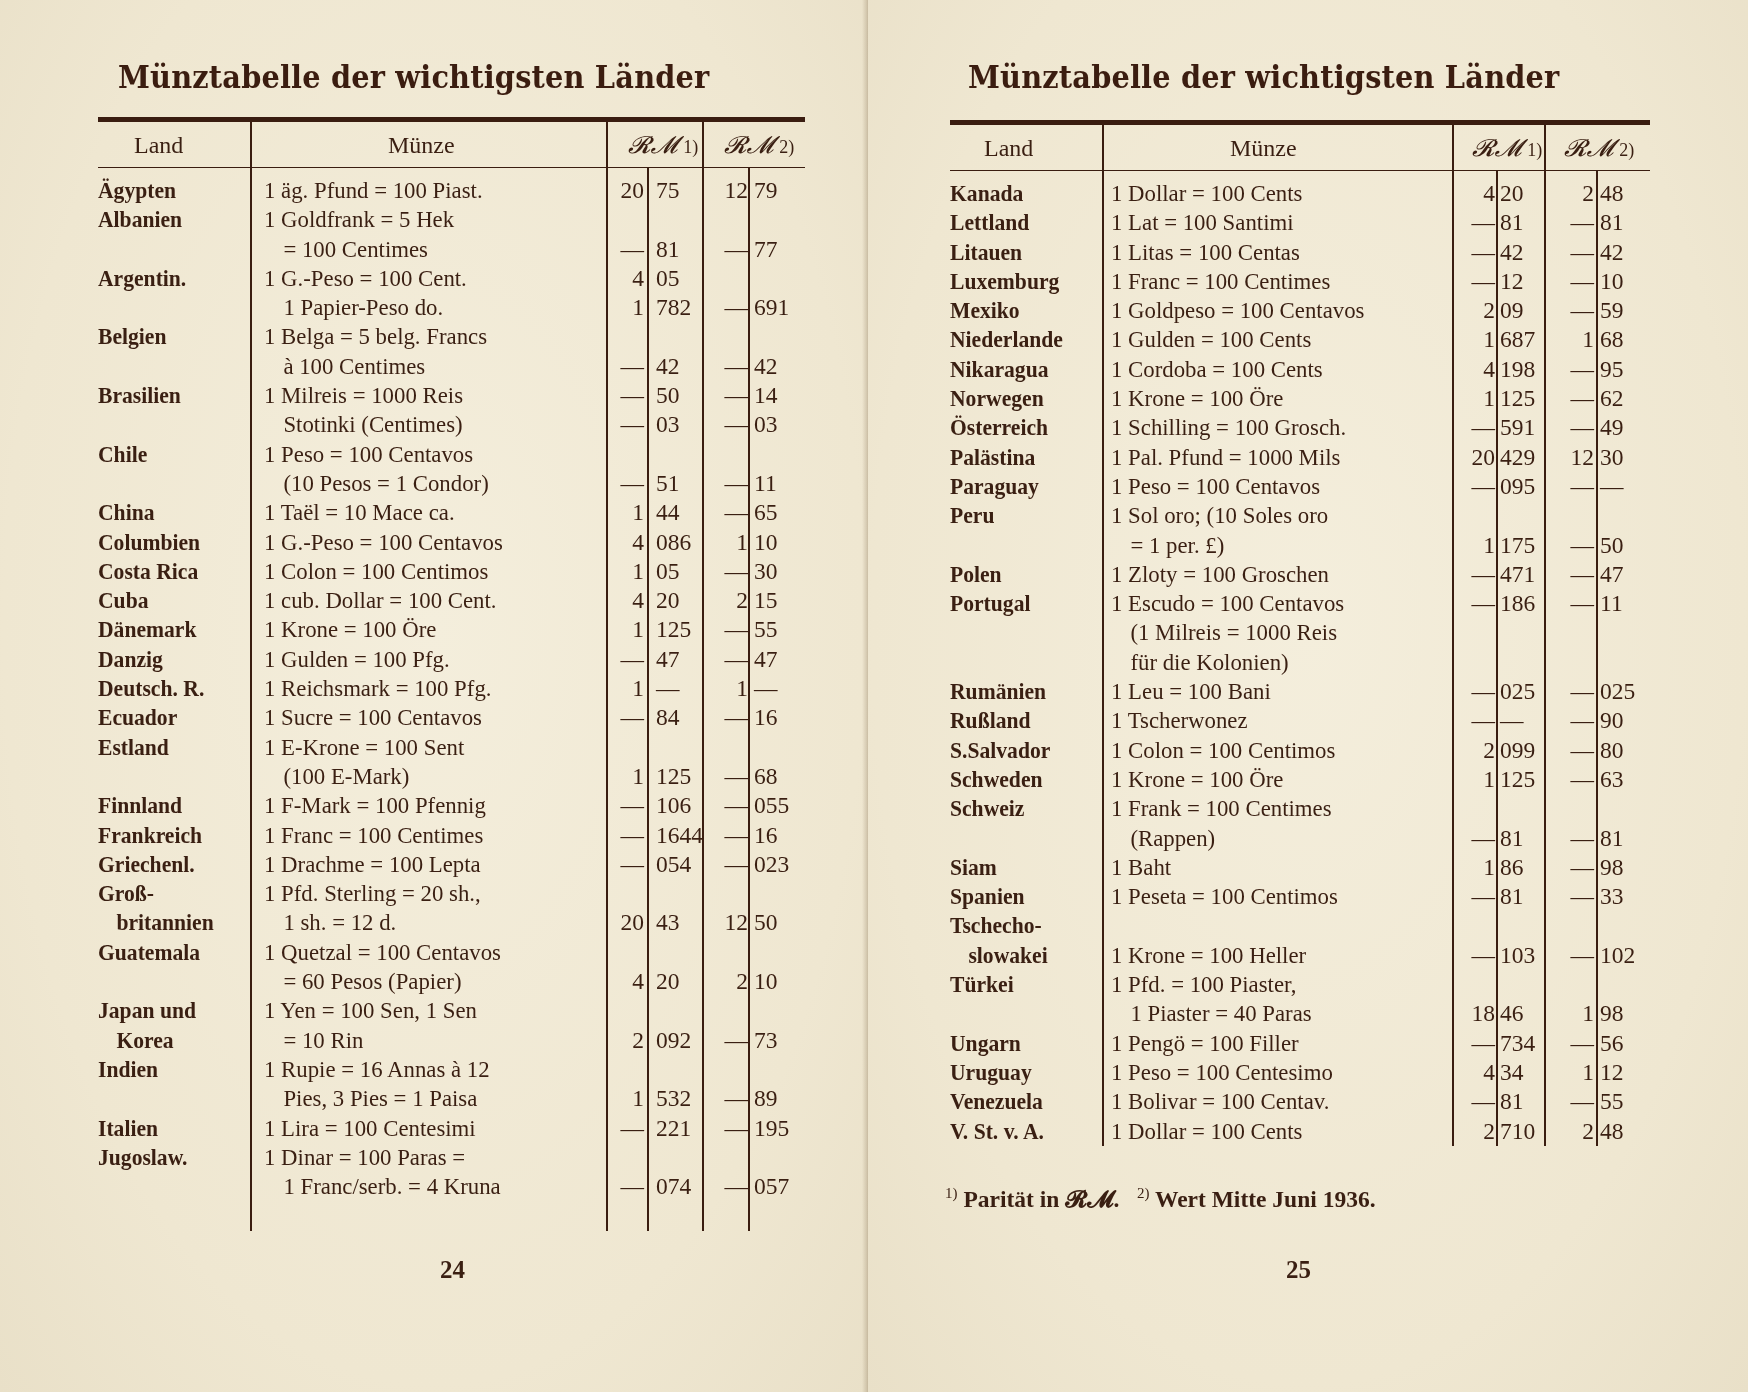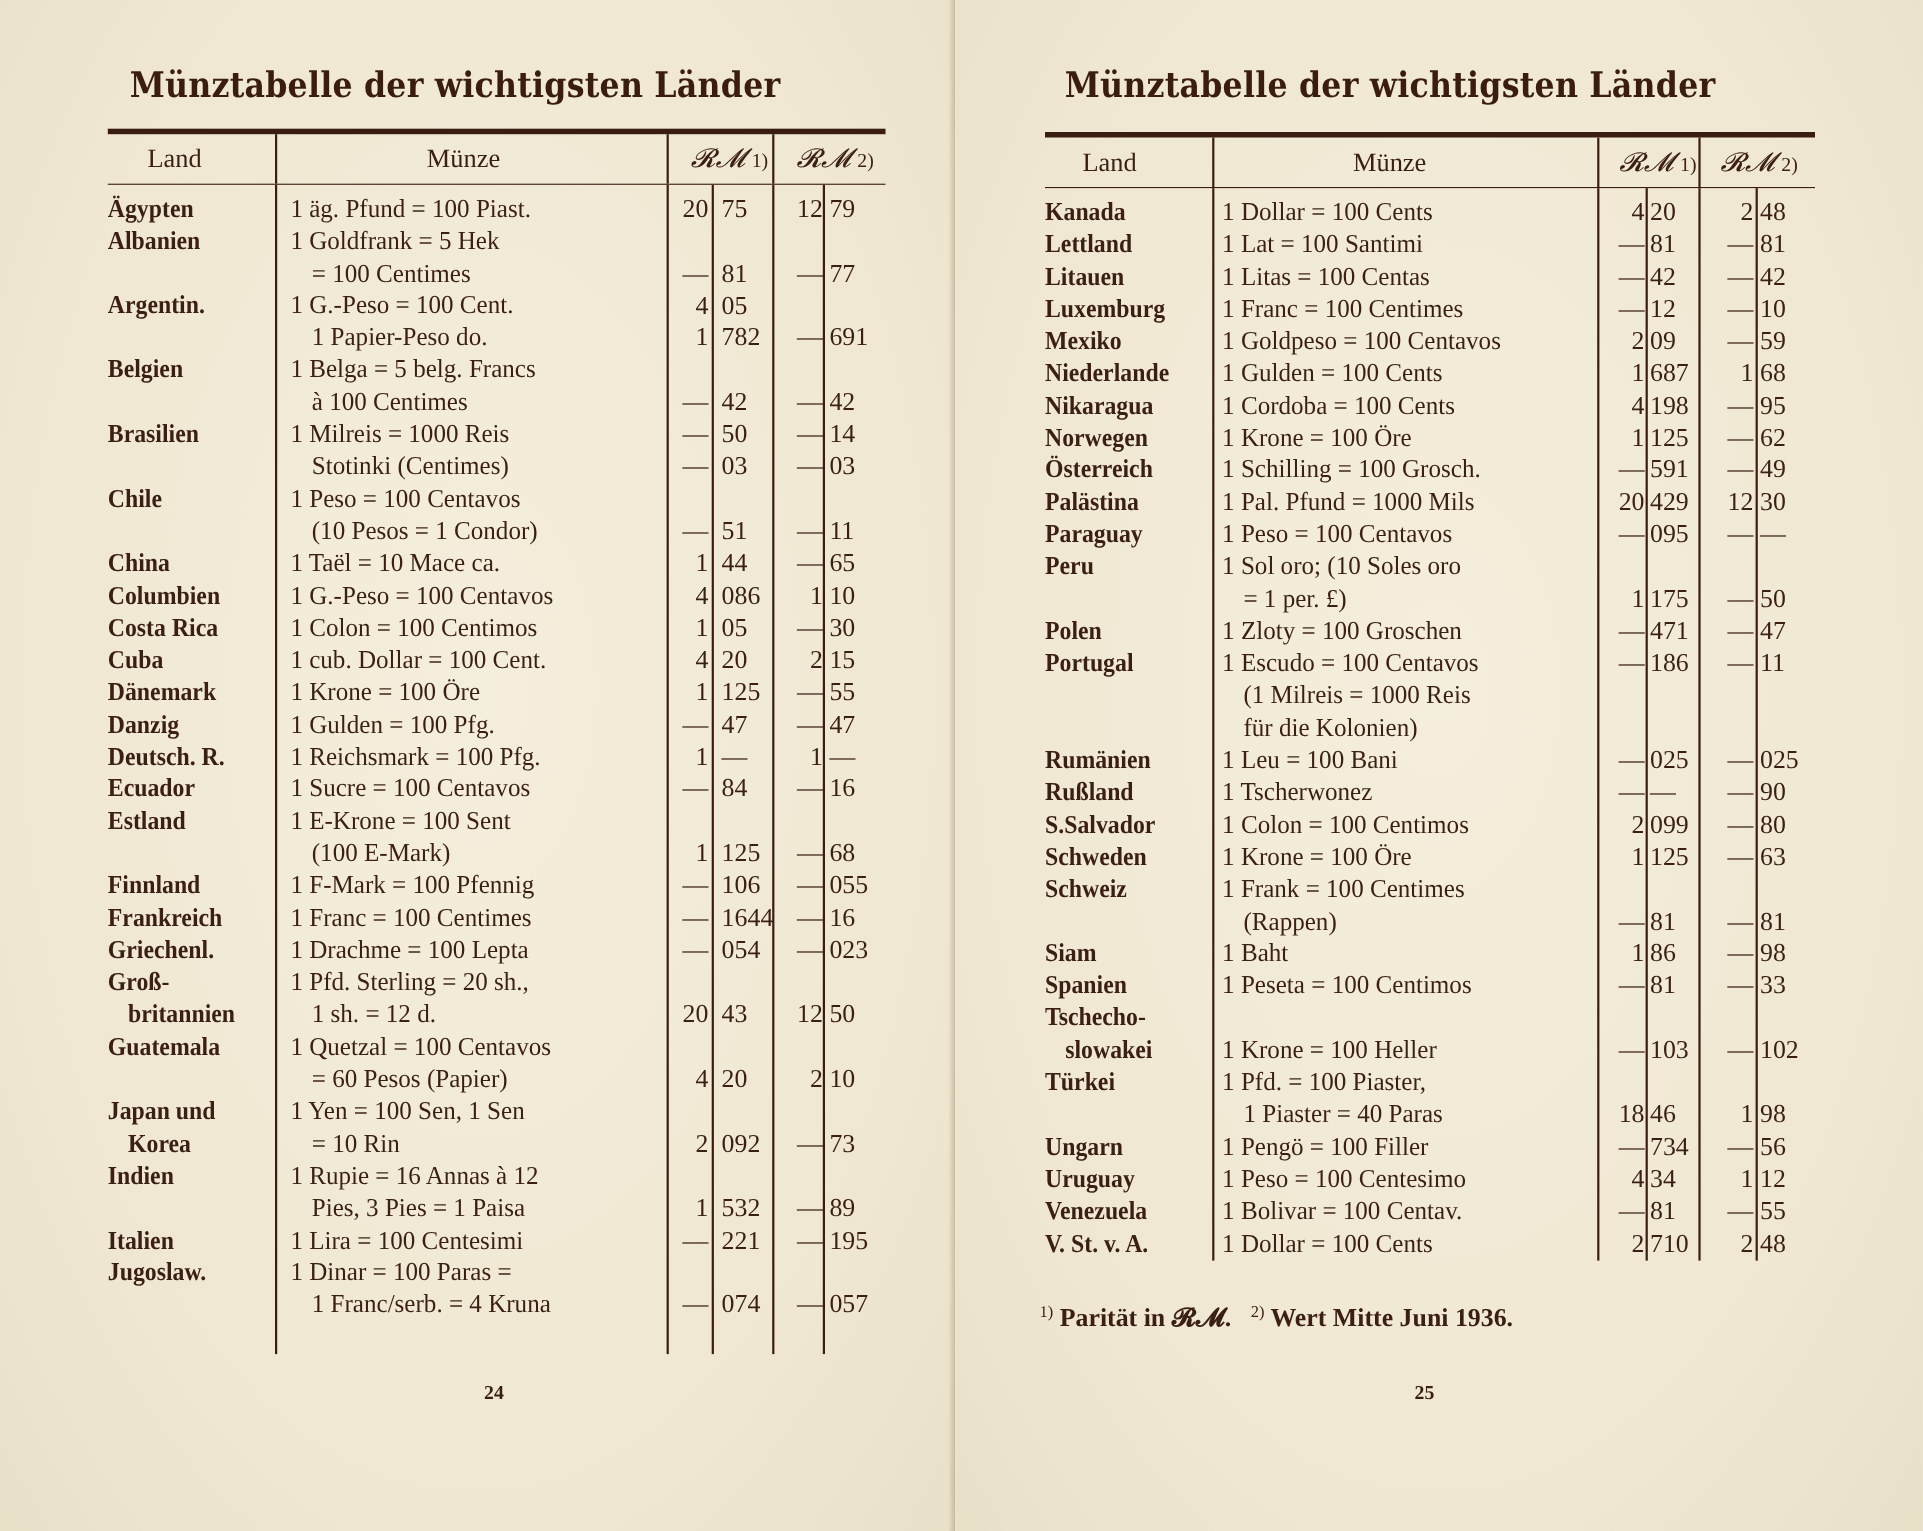--- a/index.html
+++ b/index.html
@@ -74,21 +74,21 @@
   .right .v2 { left:502px; }
   .right .v3 { left:546px; }
   .right .v4 { left:594px; }
   .right .v5 { left:646px; }
 
   .footnote {
     position:absolute; left:945px; top:1185px; font-size:23.5px;
     font-family:"Liberation Serif", serif; font-weight:bold; white-space:nowrap;
   }
   .footnote sup { font-size:15px; font-weight:normal; }
-  .pagenum { position:absolute; top:1256px; font-size:18px; font-weight:bold; font-family:"Liberation Serif", serif; }
+  .pagenum { position:absolute; top:1256px; font-size:25px; font-weight:bold; font-family:"Liberation Serif", serif; }
   .left .pagenum { left:440px; }
   .right .pagenum { left:418px; }
 </style>
 </head>
 <body>
 
 <div class="page left">
   <div class="title">Münztabelle der wichtigsten Länder</div>
   <div class="tbl">
     <div class="thick"></div>

